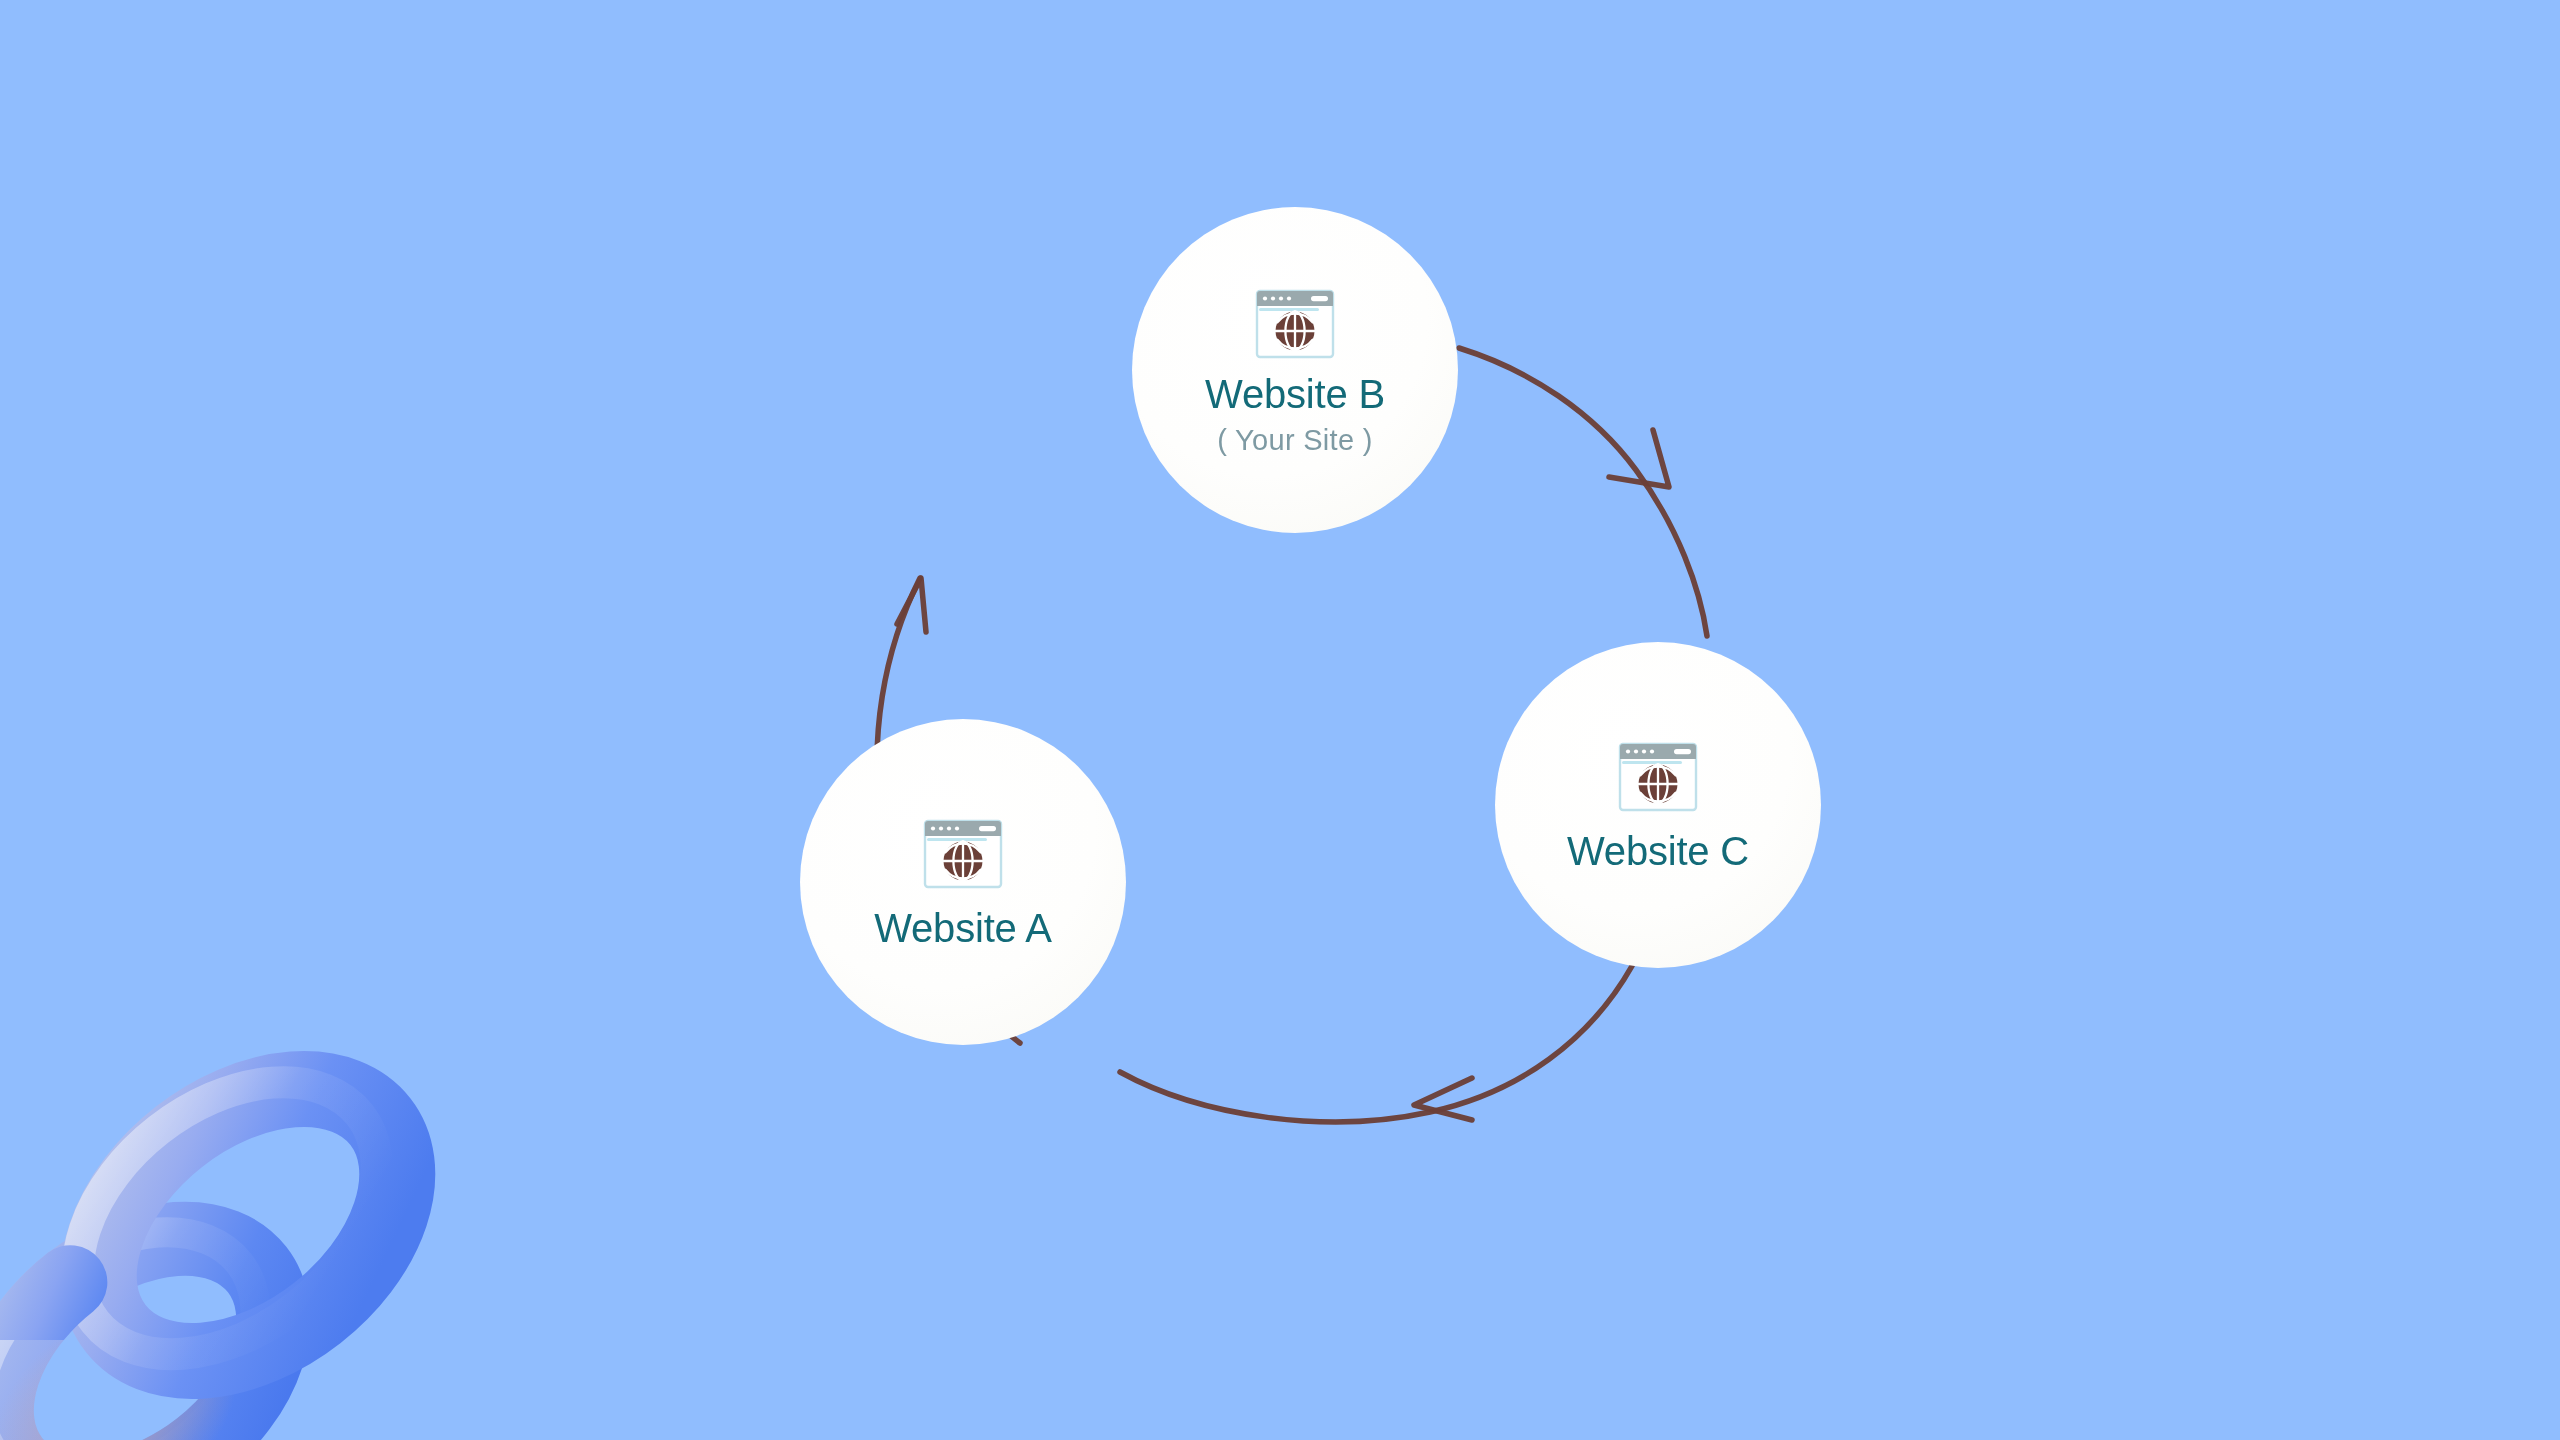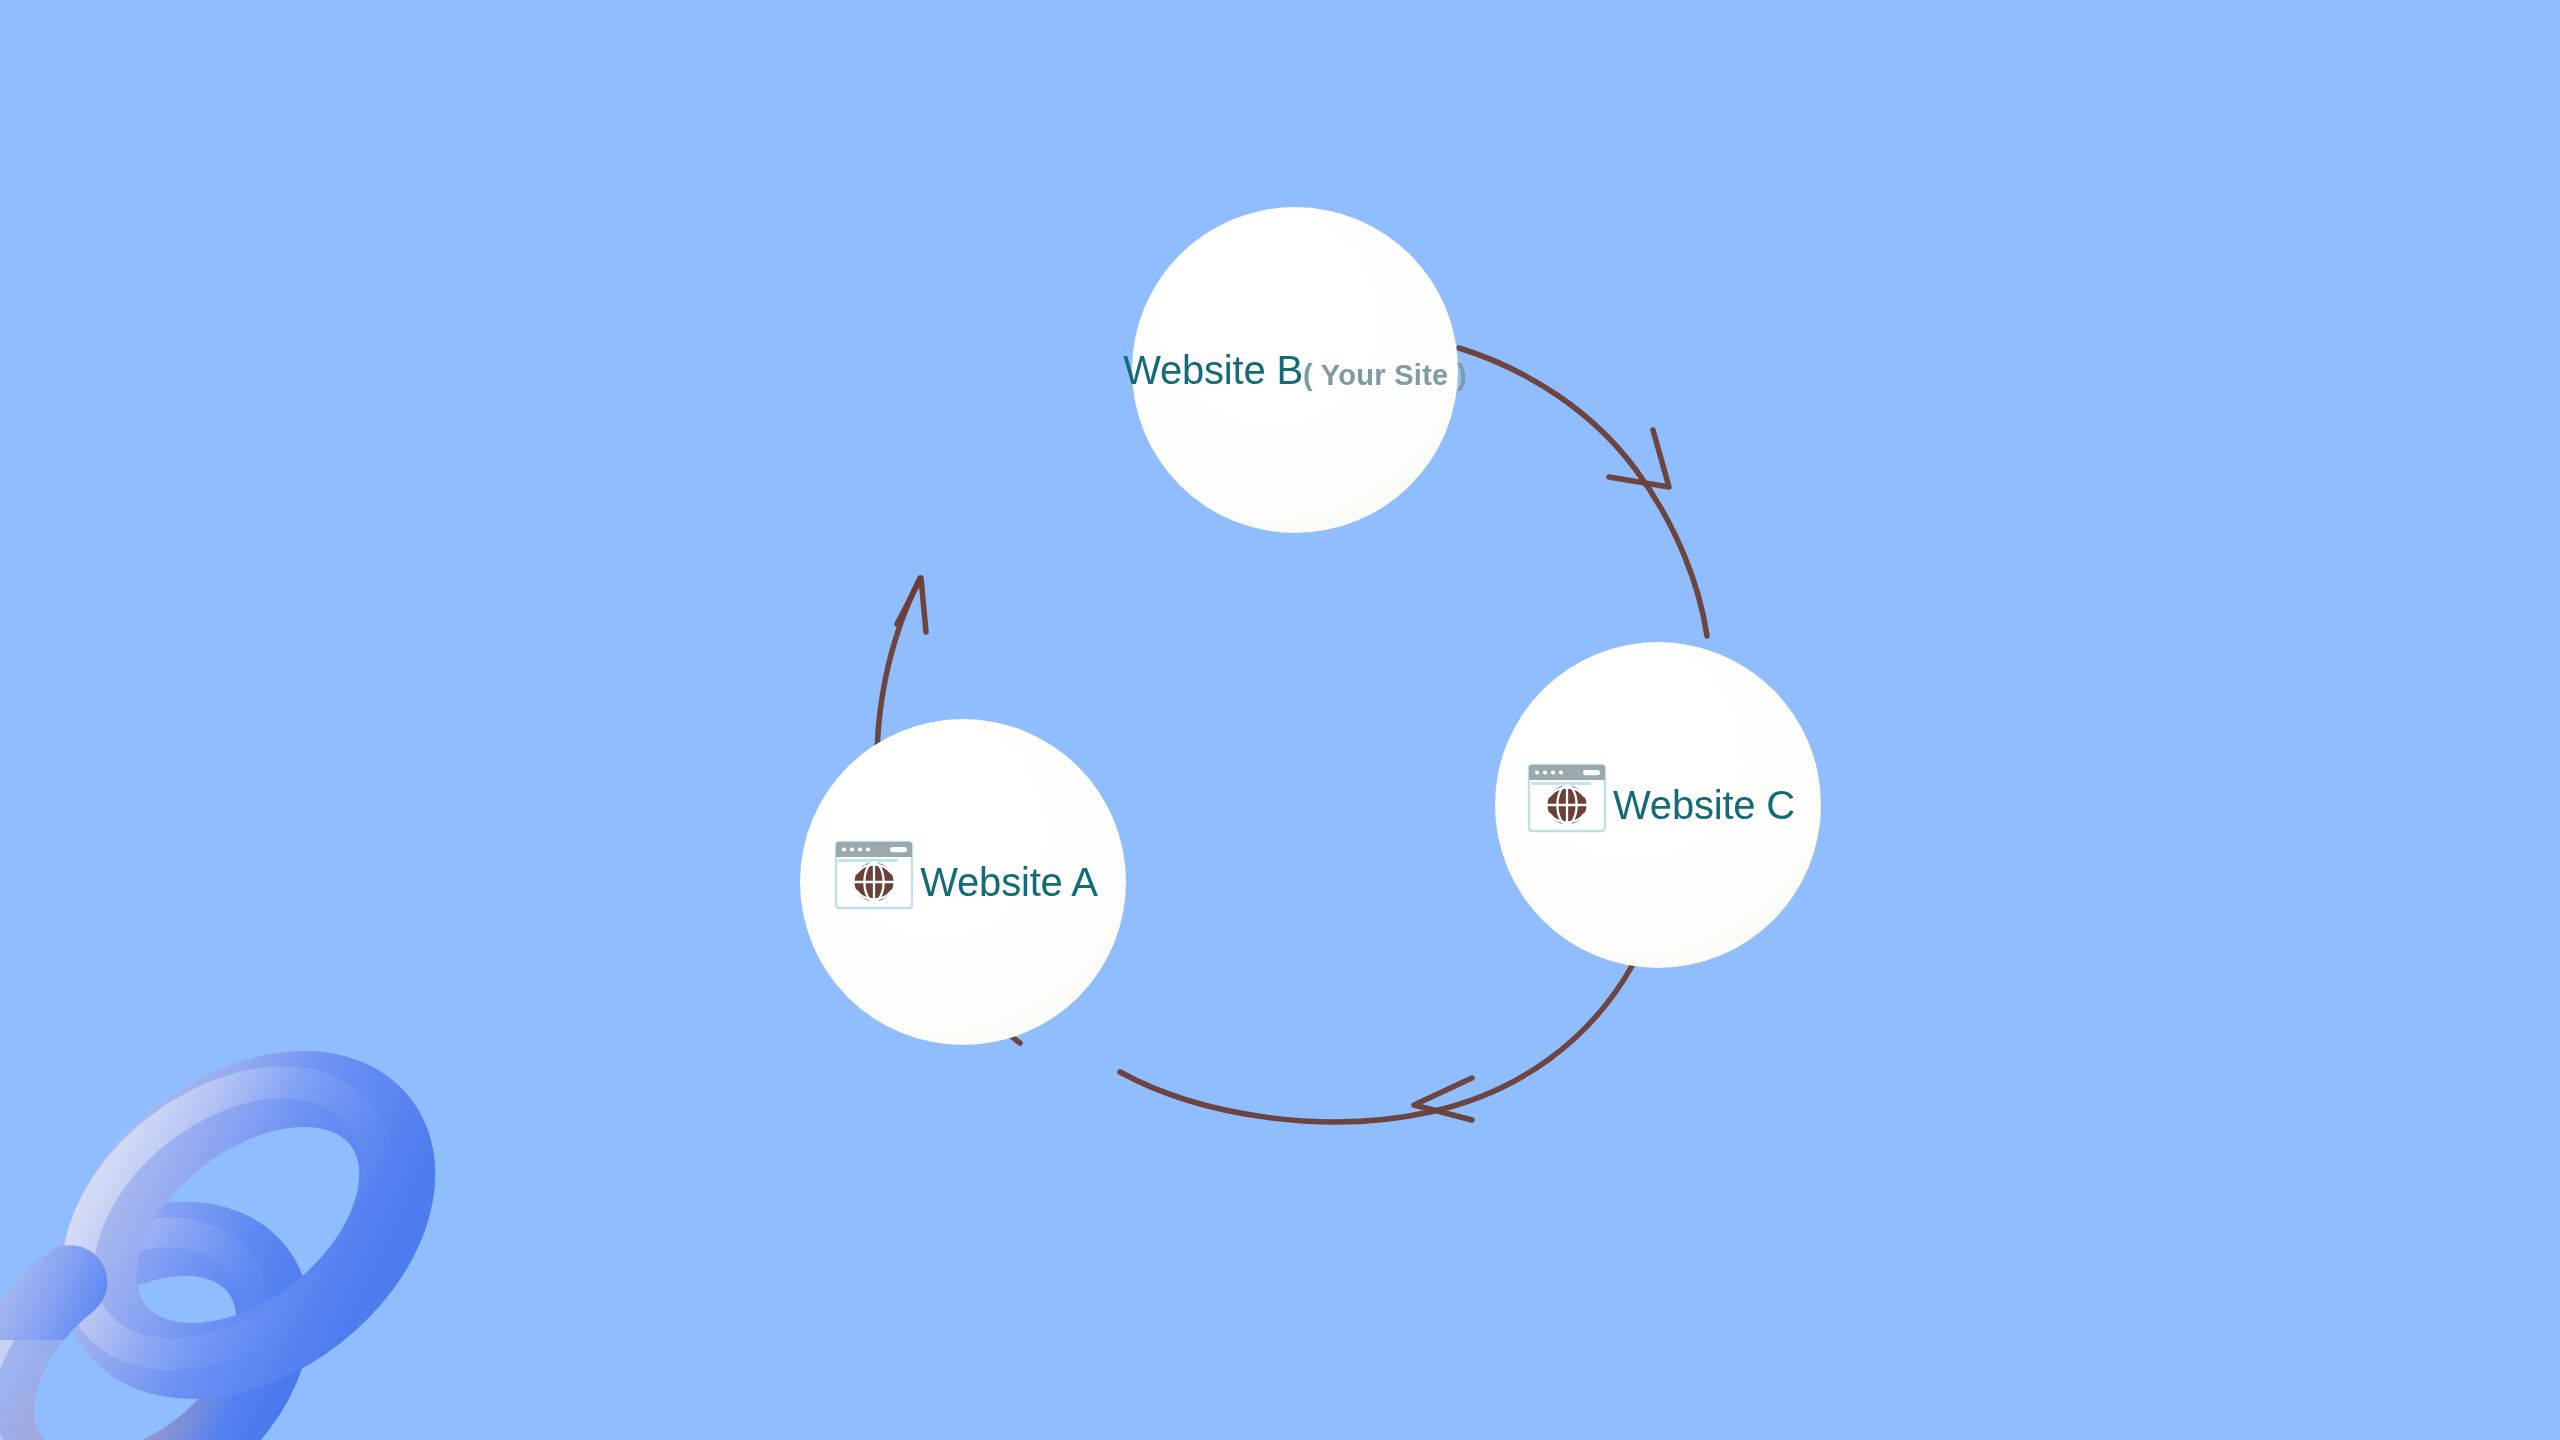--- a/index.html
+++ b/index.html
@@ -41,20 +41,21 @@
     height: 560px;
     pointer-events: none;
   }
 
   
   .node {
     position: absolute;
     border-radius: 50%;
     background: radial-gradient(circle at 42% 34%, #ffffff 0%, #fefefd 55%, #fbfbf8 78%, #f8f8f4 100%);
     display: flex;
+    flex-direction: column;
     align-items: center;
     justify-content: center;
     box-sizing: border-box;
   }
 
   .node-icon {
     width: 92px;
     height: 86px;
     display: block;
     margin-bottom: 6px;
@@ -66,21 +67,21 @@
     font-weight: 500;
     letter-spacing: -0.2px;
     line-height: 1.05;
     white-space: nowrap;
     text-align: center;
   }
 
   .node-sublabel {
     color: #7e9aa3;
     font-size: 29px;
-    font-weight: 700;
+    font-weight: 400;
     letter-spacing: 0.3px;
     line-height: 1.05;
     margin-top: 10px;
     white-space: nowrap;
     text-align: center;
   }
 
   
   #node-b {
     left: 1132px;  top: 207px;

